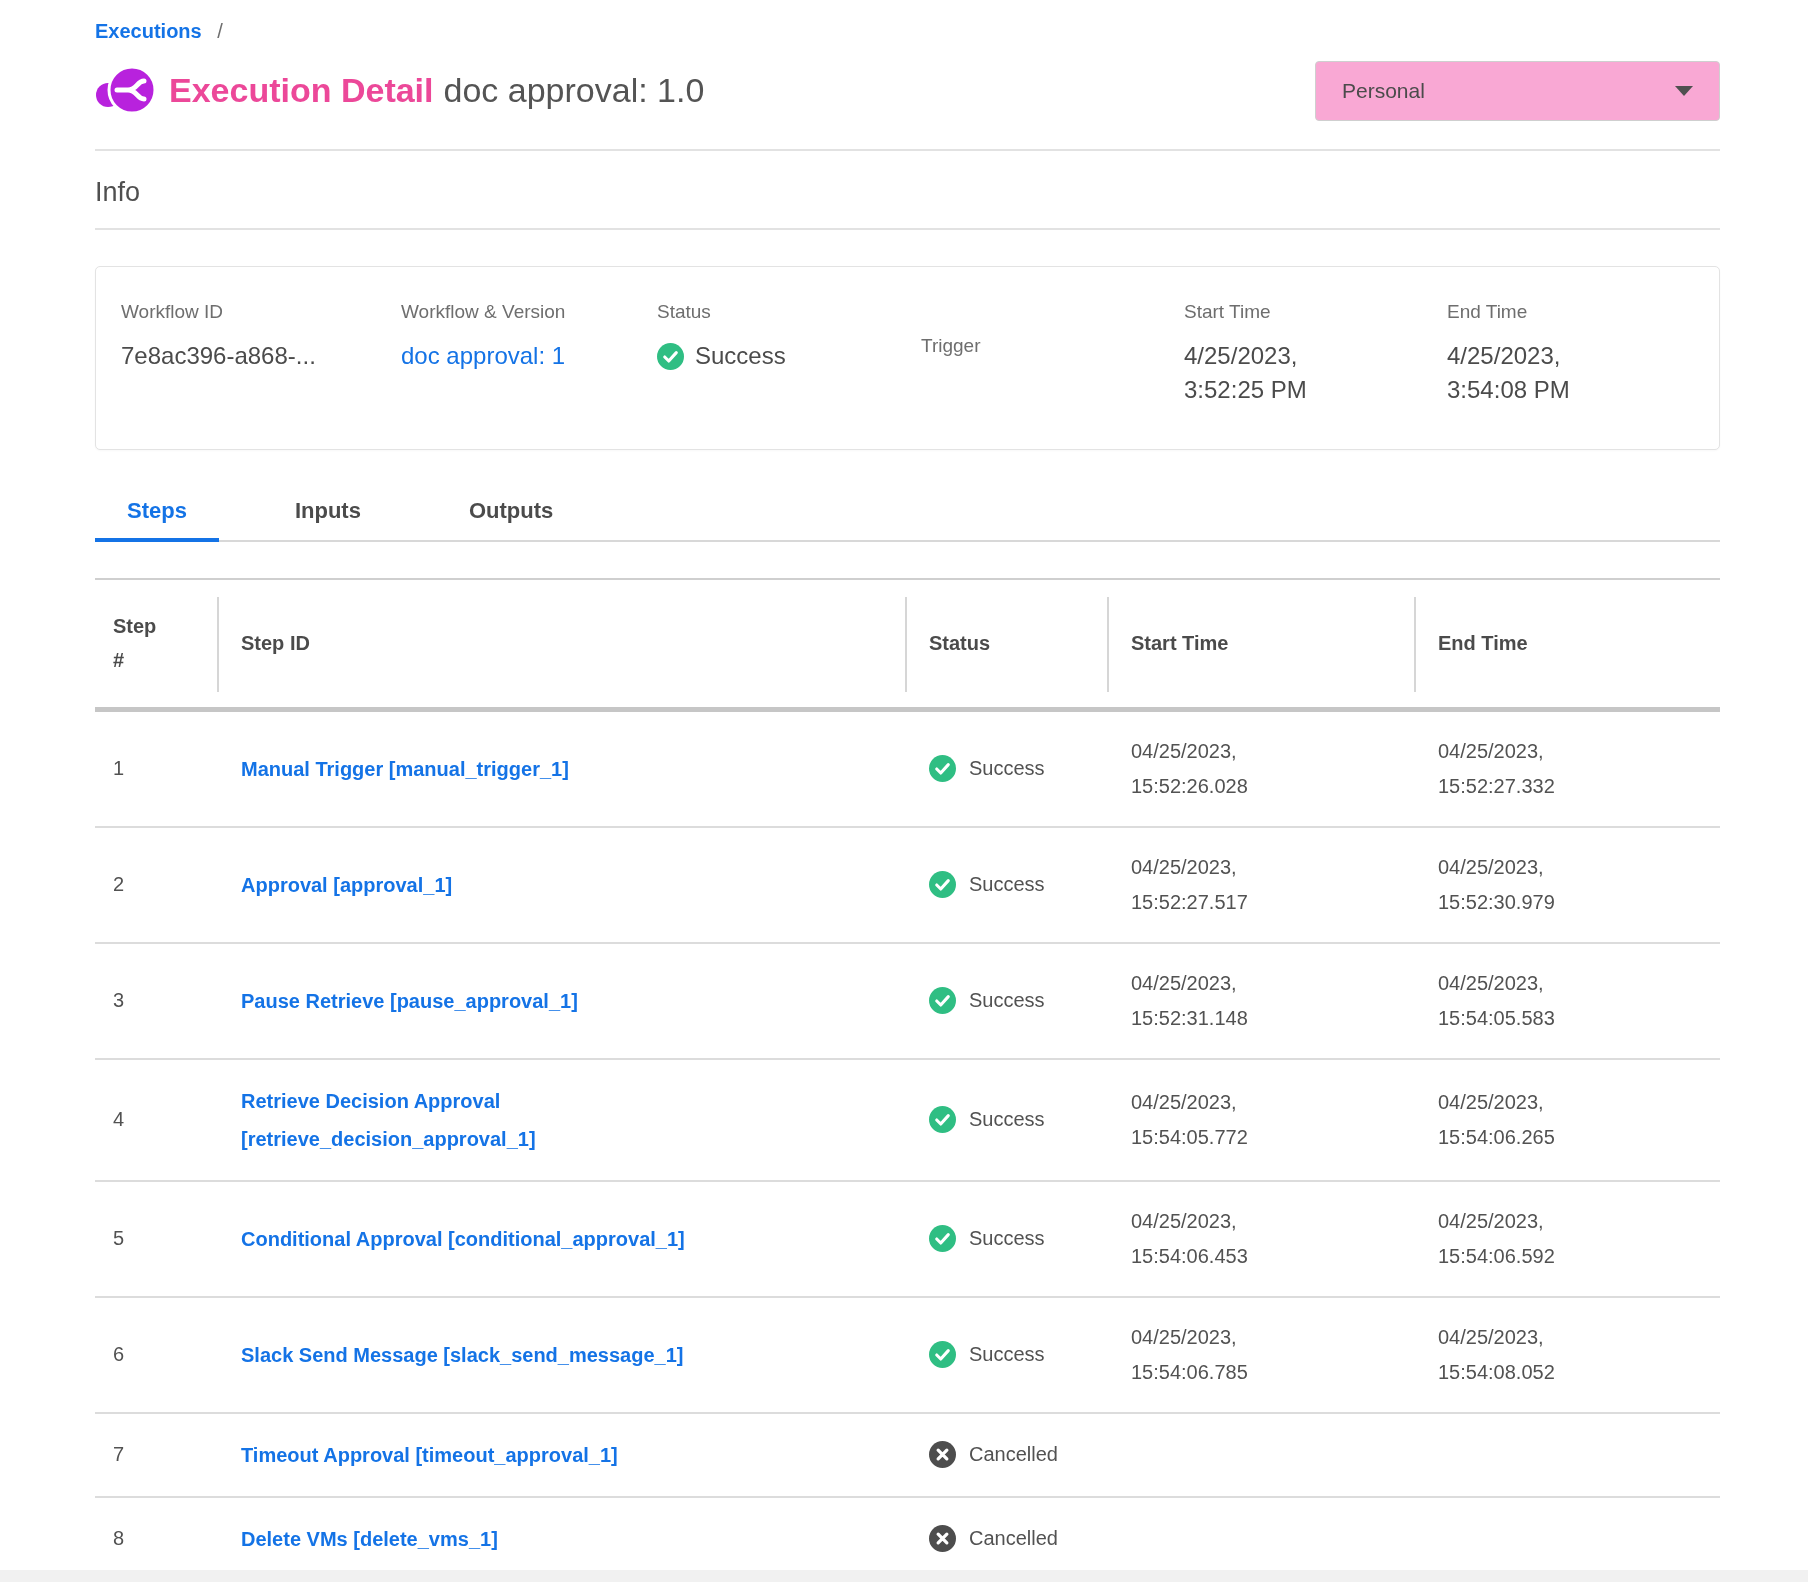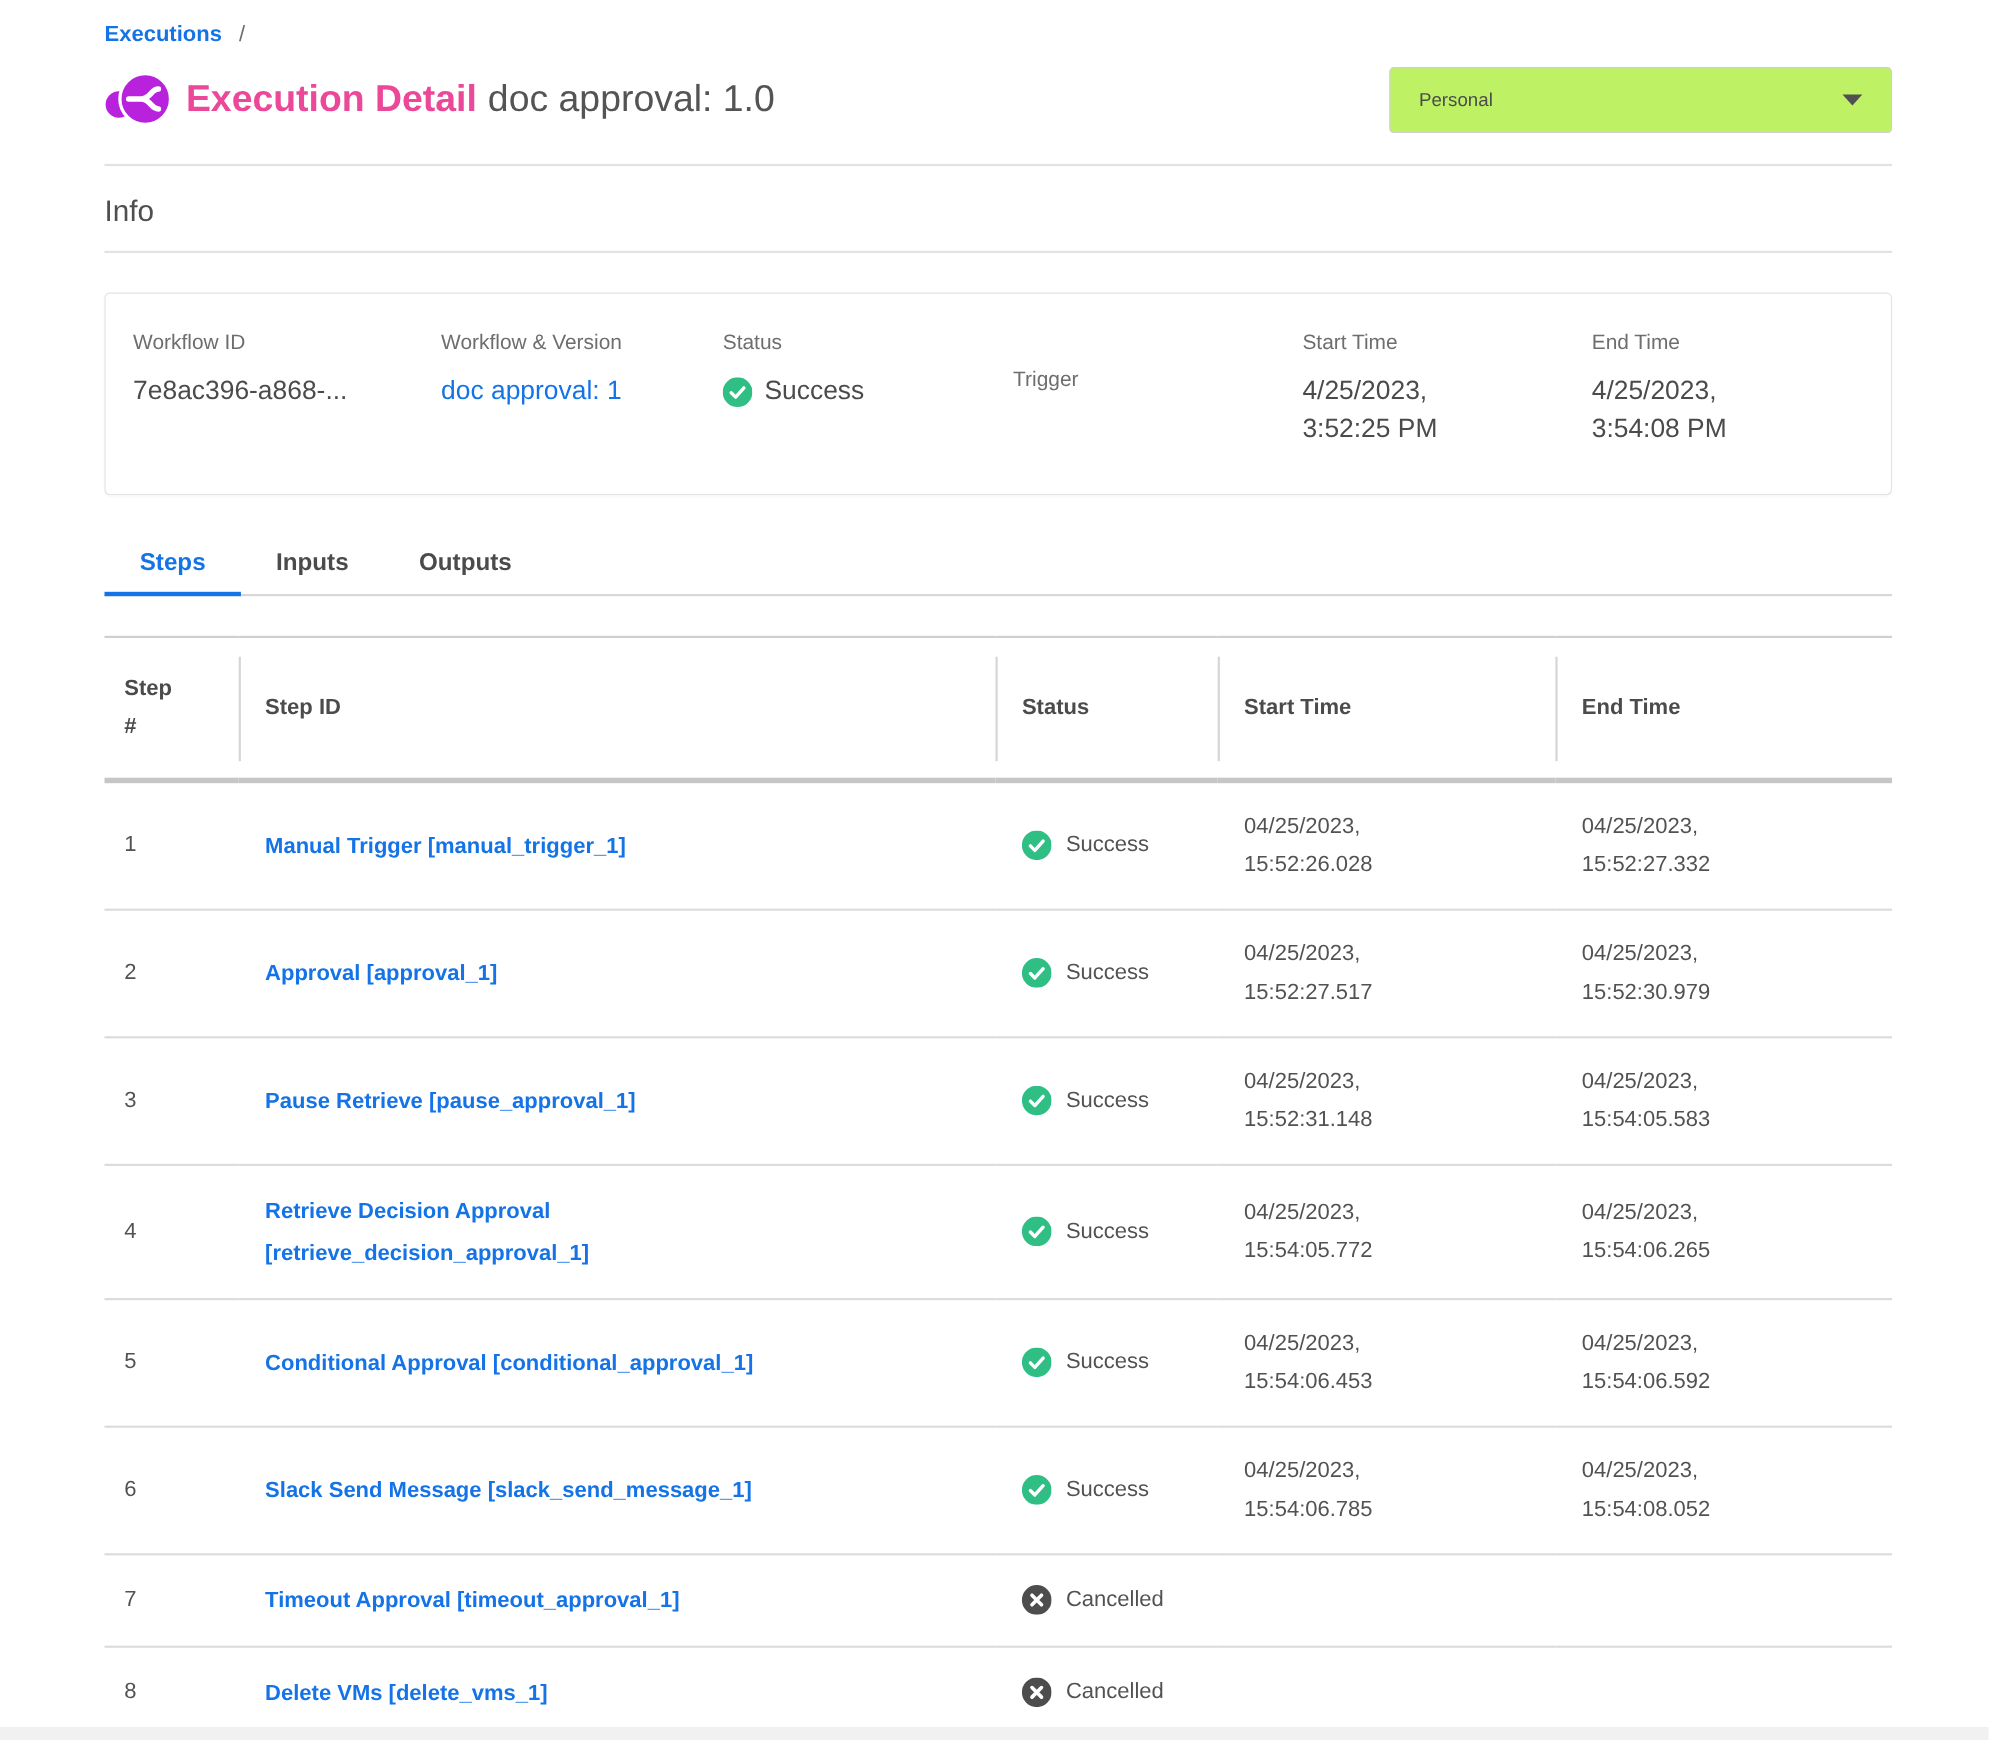--- a/index.html
+++ b/index.html
@@ -16,23 +16,23 @@
   .breadcrumb a { color:#1473e6; font-weight:600; text-decoration:none; cursor:pointer; }
   .breadcrumb .sep { color:#6e6e6e; margin-left:10px; font-weight:400; }
 
   
   .title-row { display:flex; align-items:center; margin-top:16px; height:64px; }
   .app-icon { width:62px; height:52px; flex:0 0 auto; }
   .title-text { margin-left:12px; font-size:34px; line-height:1.1; white-space:nowrap; }
   .title-text .main { font-weight:700; color:#ec4899; }
   .title-text .sub { font-weight:400; color:#545454; margin-left:10px; }
   .dropdown {
-    margin-left:auto; width:457px; height:60px; border:1px solid #cfcfcf; border-radius:4px;
+    margin-left:auto; width:405px; height:60px; border:1px solid #cfcfcf; border-radius:4px;
     display:flex; align-items:center; justify-content:space-between; padding:0 26px;
-    font-size:17px; color:#4b4b4b; cursor:pointer; background:#bef264;
+    font-size:21px; color:#4b4b4b; cursor:pointer; background:#f9a8d4;
   }
   .caret { width:0; height:0; border-left:9px solid transparent; border-right:9px solid transparent; border-top:10px solid #505050; }
 
   .rule { border:none; border-top:2px solid #e2e2e2; margin:26px 0 0 0; }
 
   
   .info-heading { font-size:27px; font-weight:400; color:#4f4f4f; margin:26px 0 20px 0; }
   .info-card {
     margin-top:36px; border:1px solid #e3e3e3; border-radius:5px; background:#fff;
     padding:34px 0 42px 25px; display:flex; box-shadow:0 1px 2px rgba(0,0,0,0.03);
@@ -43,21 +43,21 @@
   .info-field .val { font-size:24px; font-weight:400; color:#4b4b4b; line-height:34px; }
   .f-exec { width:280px; } .f-wf { width:256px; } .f-status { width:264px; }
   .f-trigger { width:263px;justify-content:center; } .f-start { width:263px; } .f-end { flex:1; }
   .f-start .val, .f-end .val { max-width:190px; }
   .info-field .val a { color:#1473e6; text-decoration:none; cursor:pointer; }
   .status-inline { display:flex; align-items:center; gap:11px; font-weight:400; }
   .status-icon { width:27px; height:27px; display:inline-flex; flex:0 0 auto; }
   .status-icon svg { width:100%; height:100%; }
 
   
-  .tabs { display:flex; margin-top:48px; border-bottom:2px solid #d8d8d8; }
+  .tabs { display:flex; margin-top:48px; border-bottom:2px solid #d8d8d8;gap:44px; }
   .tab { padding:0 32px 16px 32px; font-size:22px; font-weight:600; color:#4b4b4b; position:relative; cursor:pointer; }
   .tab.active { color:#1473e6; }
   .tab.active::after { content:""; position:absolute; left:0; right:0; bottom:-2px; height:4px; background:#1473e6; }
 
   
   table.steps { margin-top:36px; width:1625px; border-collapse:collapse; table-layout:fixed; border-top:2px solid #cfcfcf; }
   thead th {
     text-align:left; font-size:20px; font-weight:700; color:#4b4b4b;
     padding:26px 20px 26px 24px; border-bottom:5px solid #c6c6c6; position:relative; height:130px;
     vertical-align:middle;

